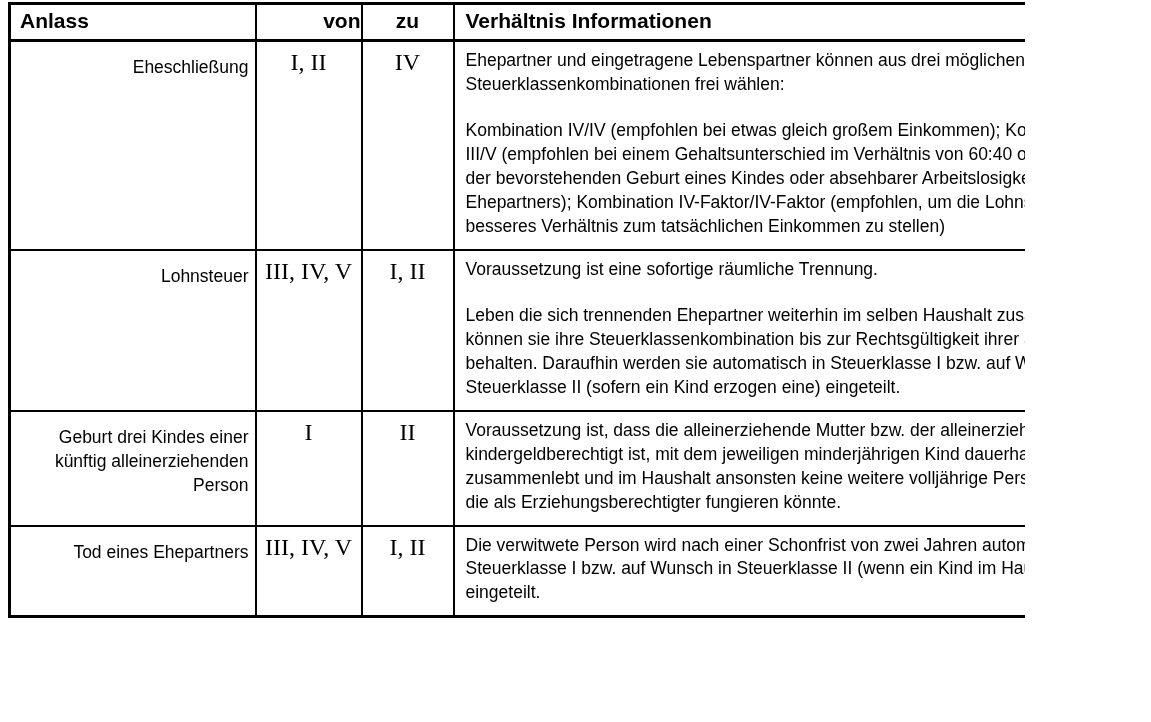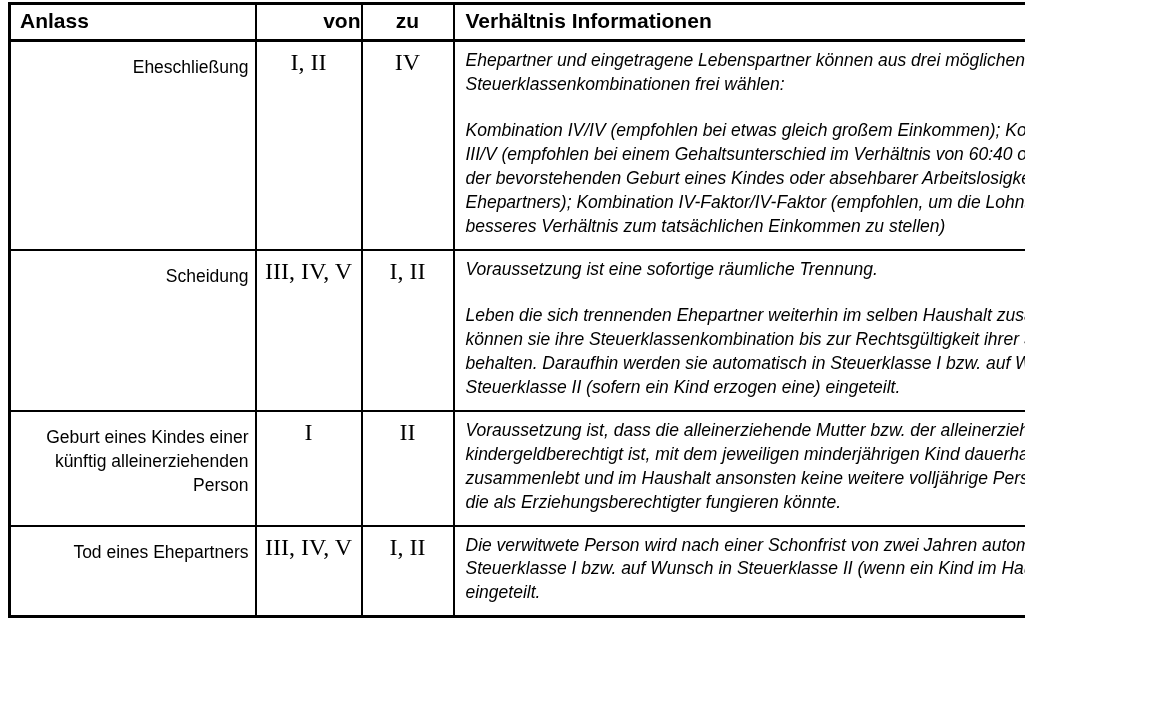--- a/index.html
+++ b/index.html
@@ -71,21 +71,20 @@
     padding: 5px 2px 10px 2px;
     font-family: "Liberation Serif", serif;
     font-size: 24px;
     line-height: 1.25;
   }
   td.cell-info {
     border-right: none;
     text-align: left;
     padding: 7px 12px 10px 11px;
     font-family: "Liberation Sans", sans-serif;
-    font-style: italic;
   }
 
   .info-para { margin: 0; }
   .info-gap { height: 22px; }
 </style>
 </head>
 <body>
 
 <div class="sheet">
 
@@ -113,32 +112,32 @@
         <td class="cell-von">I, II</td>
         <td class="cell-zu">IV</td>
         <td class="cell-info">
           <p class="info-para">Ehepartner und eingetragene Lebenspartner können aus drei möglichen Steuerklassenkombinationen frei wählen:</p>
           <div class="info-gap"></div>
           <p class="info-para">Kombination IV/IV (empfohlen bei etwas gleich großem Einkommen); Kombination III/V (empfohlen bei einem Gehaltsunterschied im Verhältnis von 60:40 oder mehr, der bevorstehenden Geburt eines Kindes oder absehbarer Arbeitslosigkeit eines Ehepartners); Kombination IV-Faktor/IV-Faktor (empfohlen, um die Lohnsteuer in ein besseres Verhältnis zum tatsächlichen Einkommen zu stellen)</p>
         </td>
       </tr>
 
       <tr>
-        <td class="cell-anlass">Scheidung</td>
+        <td class="cell-anlass">Lohnsteuer</td>
         <td class="cell-von">III, IV, V</td>
         <td class="cell-zu">I, II</td>
         <td class="cell-info">
           <p class="info-para">Voraussetzung ist eine sofortige räumliche Trennung.</p>
           <div class="info-gap"></div>
           <p class="info-para">Leben die sich trennenden Ehepartner weiterhin im selben Haushalt zusammen, können sie ihre Steuerklassenkombination bis zur Rechtsgültigkeit ihrer Scheidung behalten. Daraufhin werden sie automatisch in Steuerklasse I bzw. auf Wunsch in Steuerklasse II (sofern ein Kind erzogen eine) eingeteilt.</p>
         </td>
       </tr>
 
       <tr>
-        <td class="cell-anlass">Geburt eines Kindes einer künftig alleinerziehenden Person</td>
+        <td class="cell-anlass">Geburt drei Kindes einer künftig alleinerziehenden Person</td>
         <td class="cell-von">I</td>
         <td class="cell-zu">II</td>
         <td class="cell-info">
           <p class="info-para">Voraussetzung ist, dass die alleinerziehende Mutter bzw. der alleinerziehende Vater kindergeldberechtigt ist, mit dem jeweiligen minderjährigen Kind dauerhaft zusammenlebt und im Haushalt ansonsten keine weitere volljährige Person wohnt, die als Erziehungsberechtigter fungieren könnte.</p>
         </td>
       </tr>
 
       <tr>
         <td class="cell-anlass">Tod eines Ehepartners</td>
         <td class="cell-von">III, IV, V</td>

